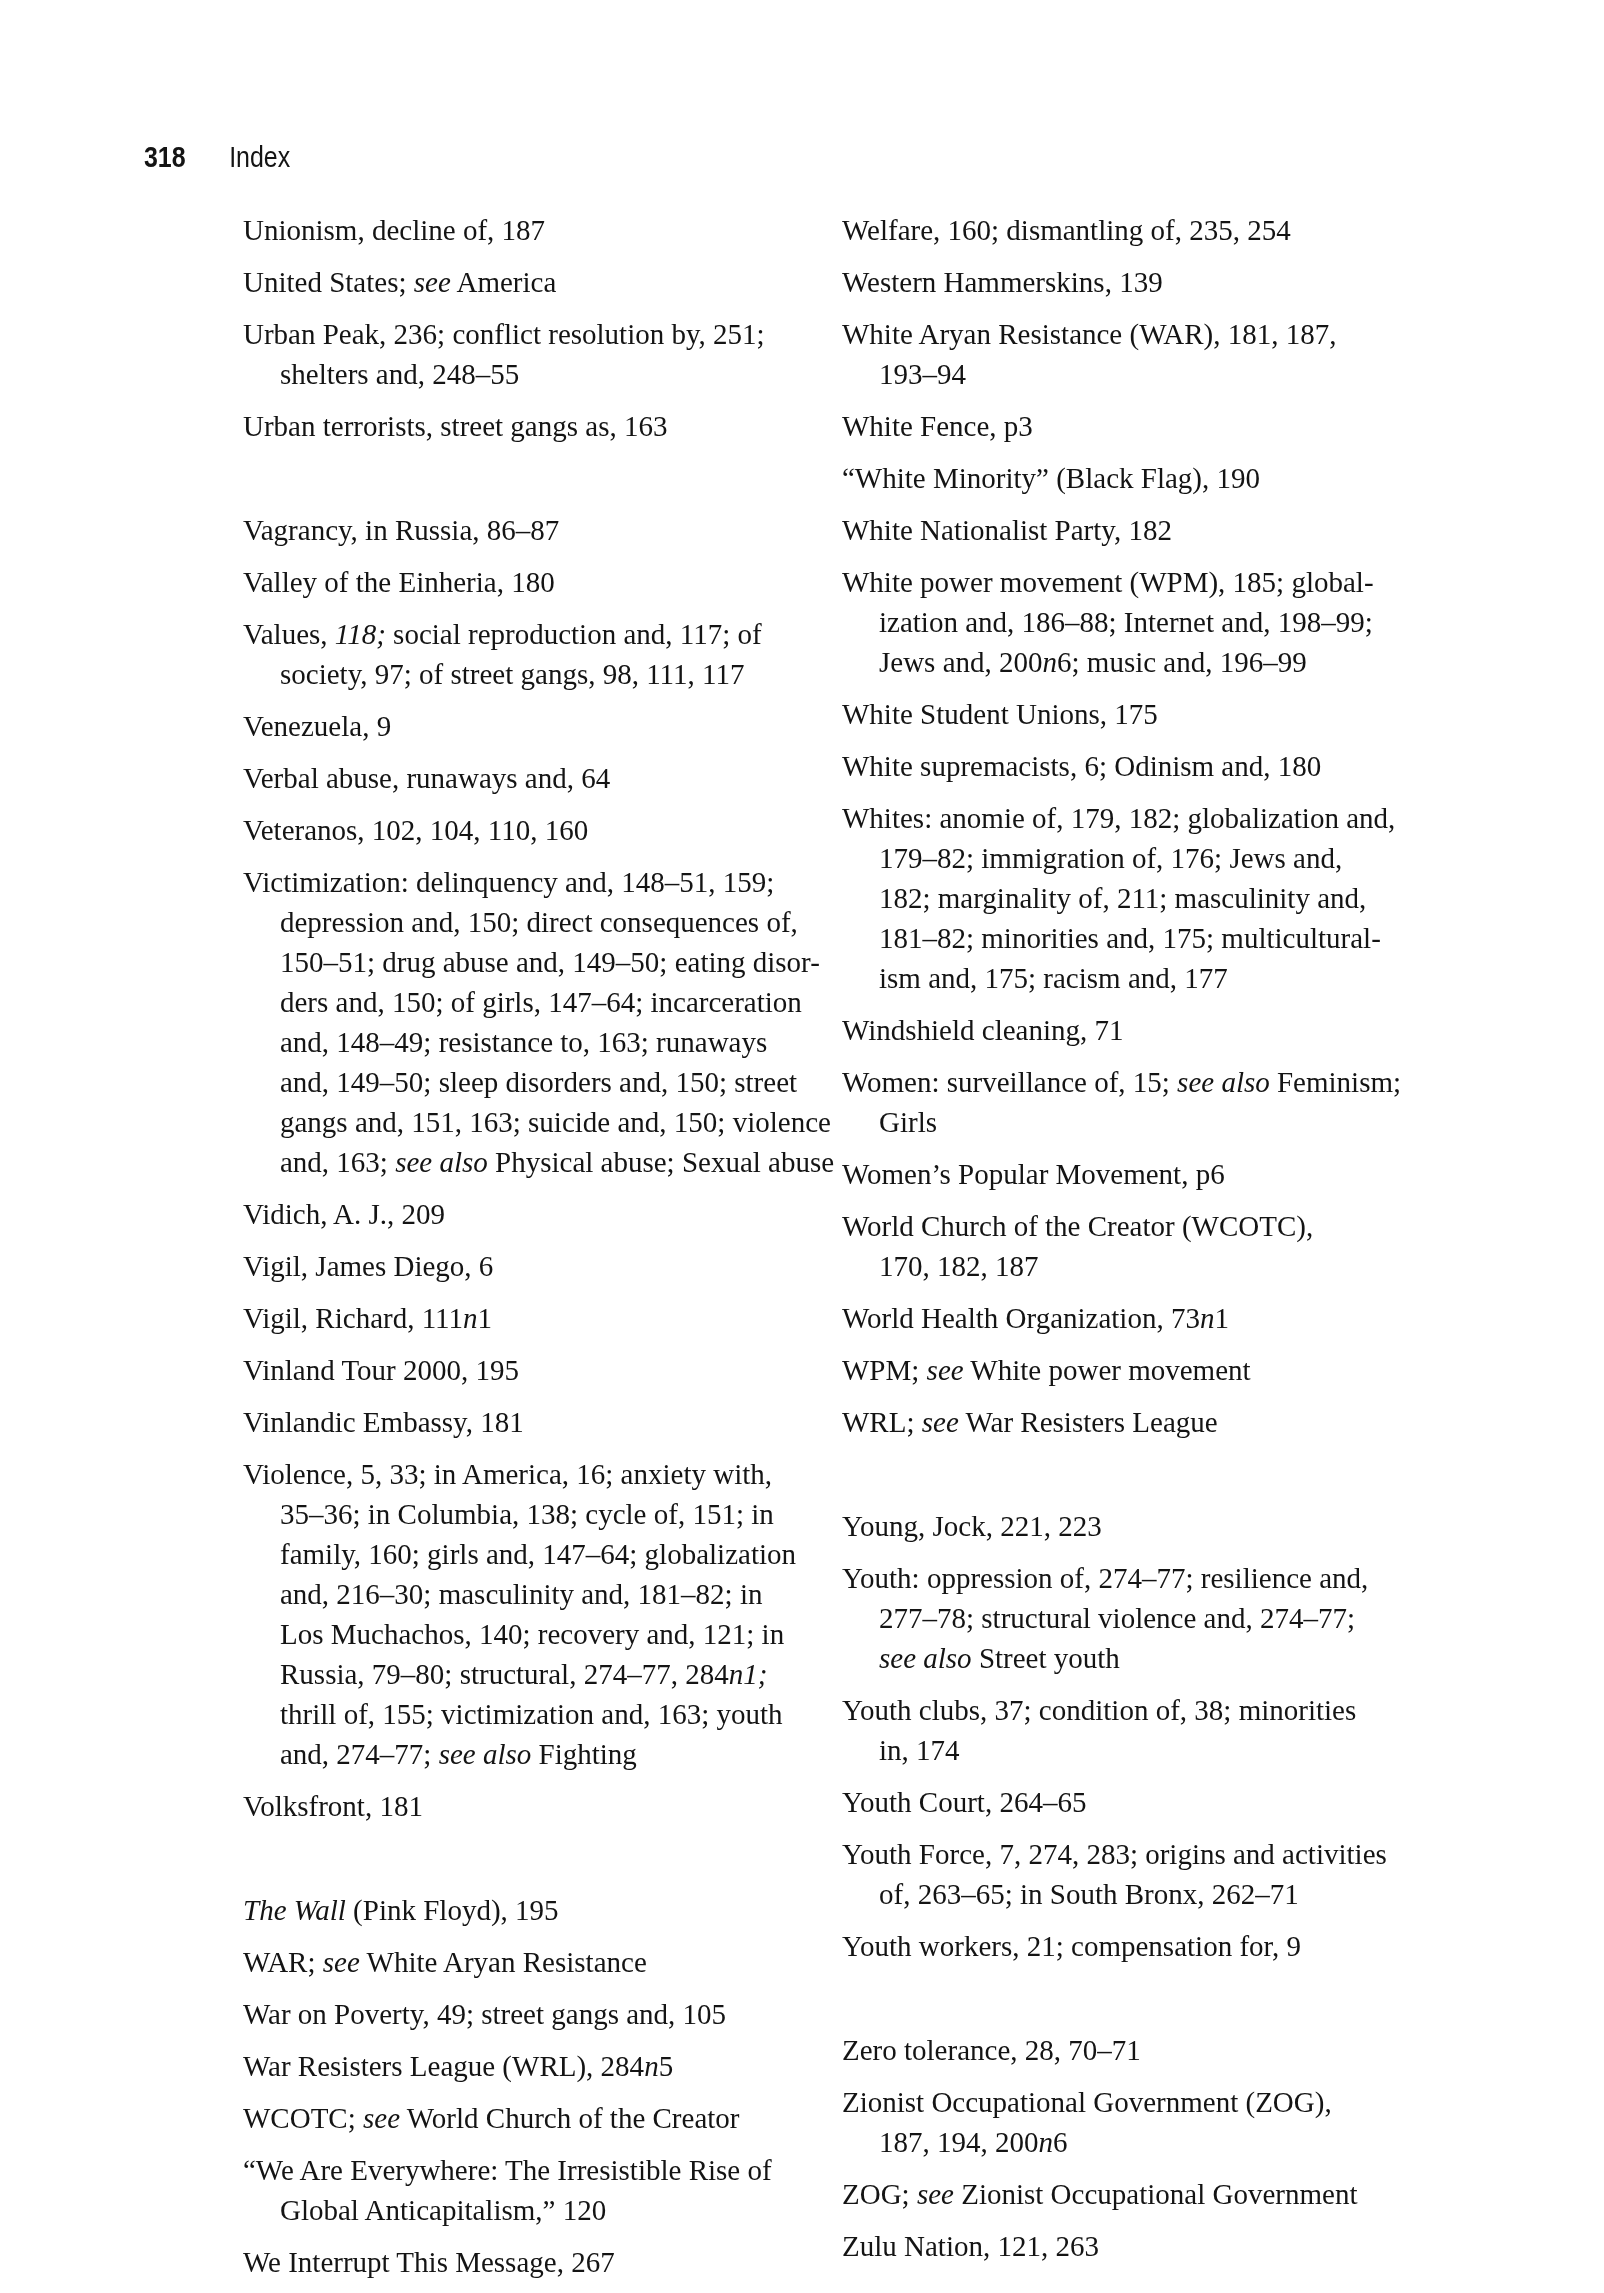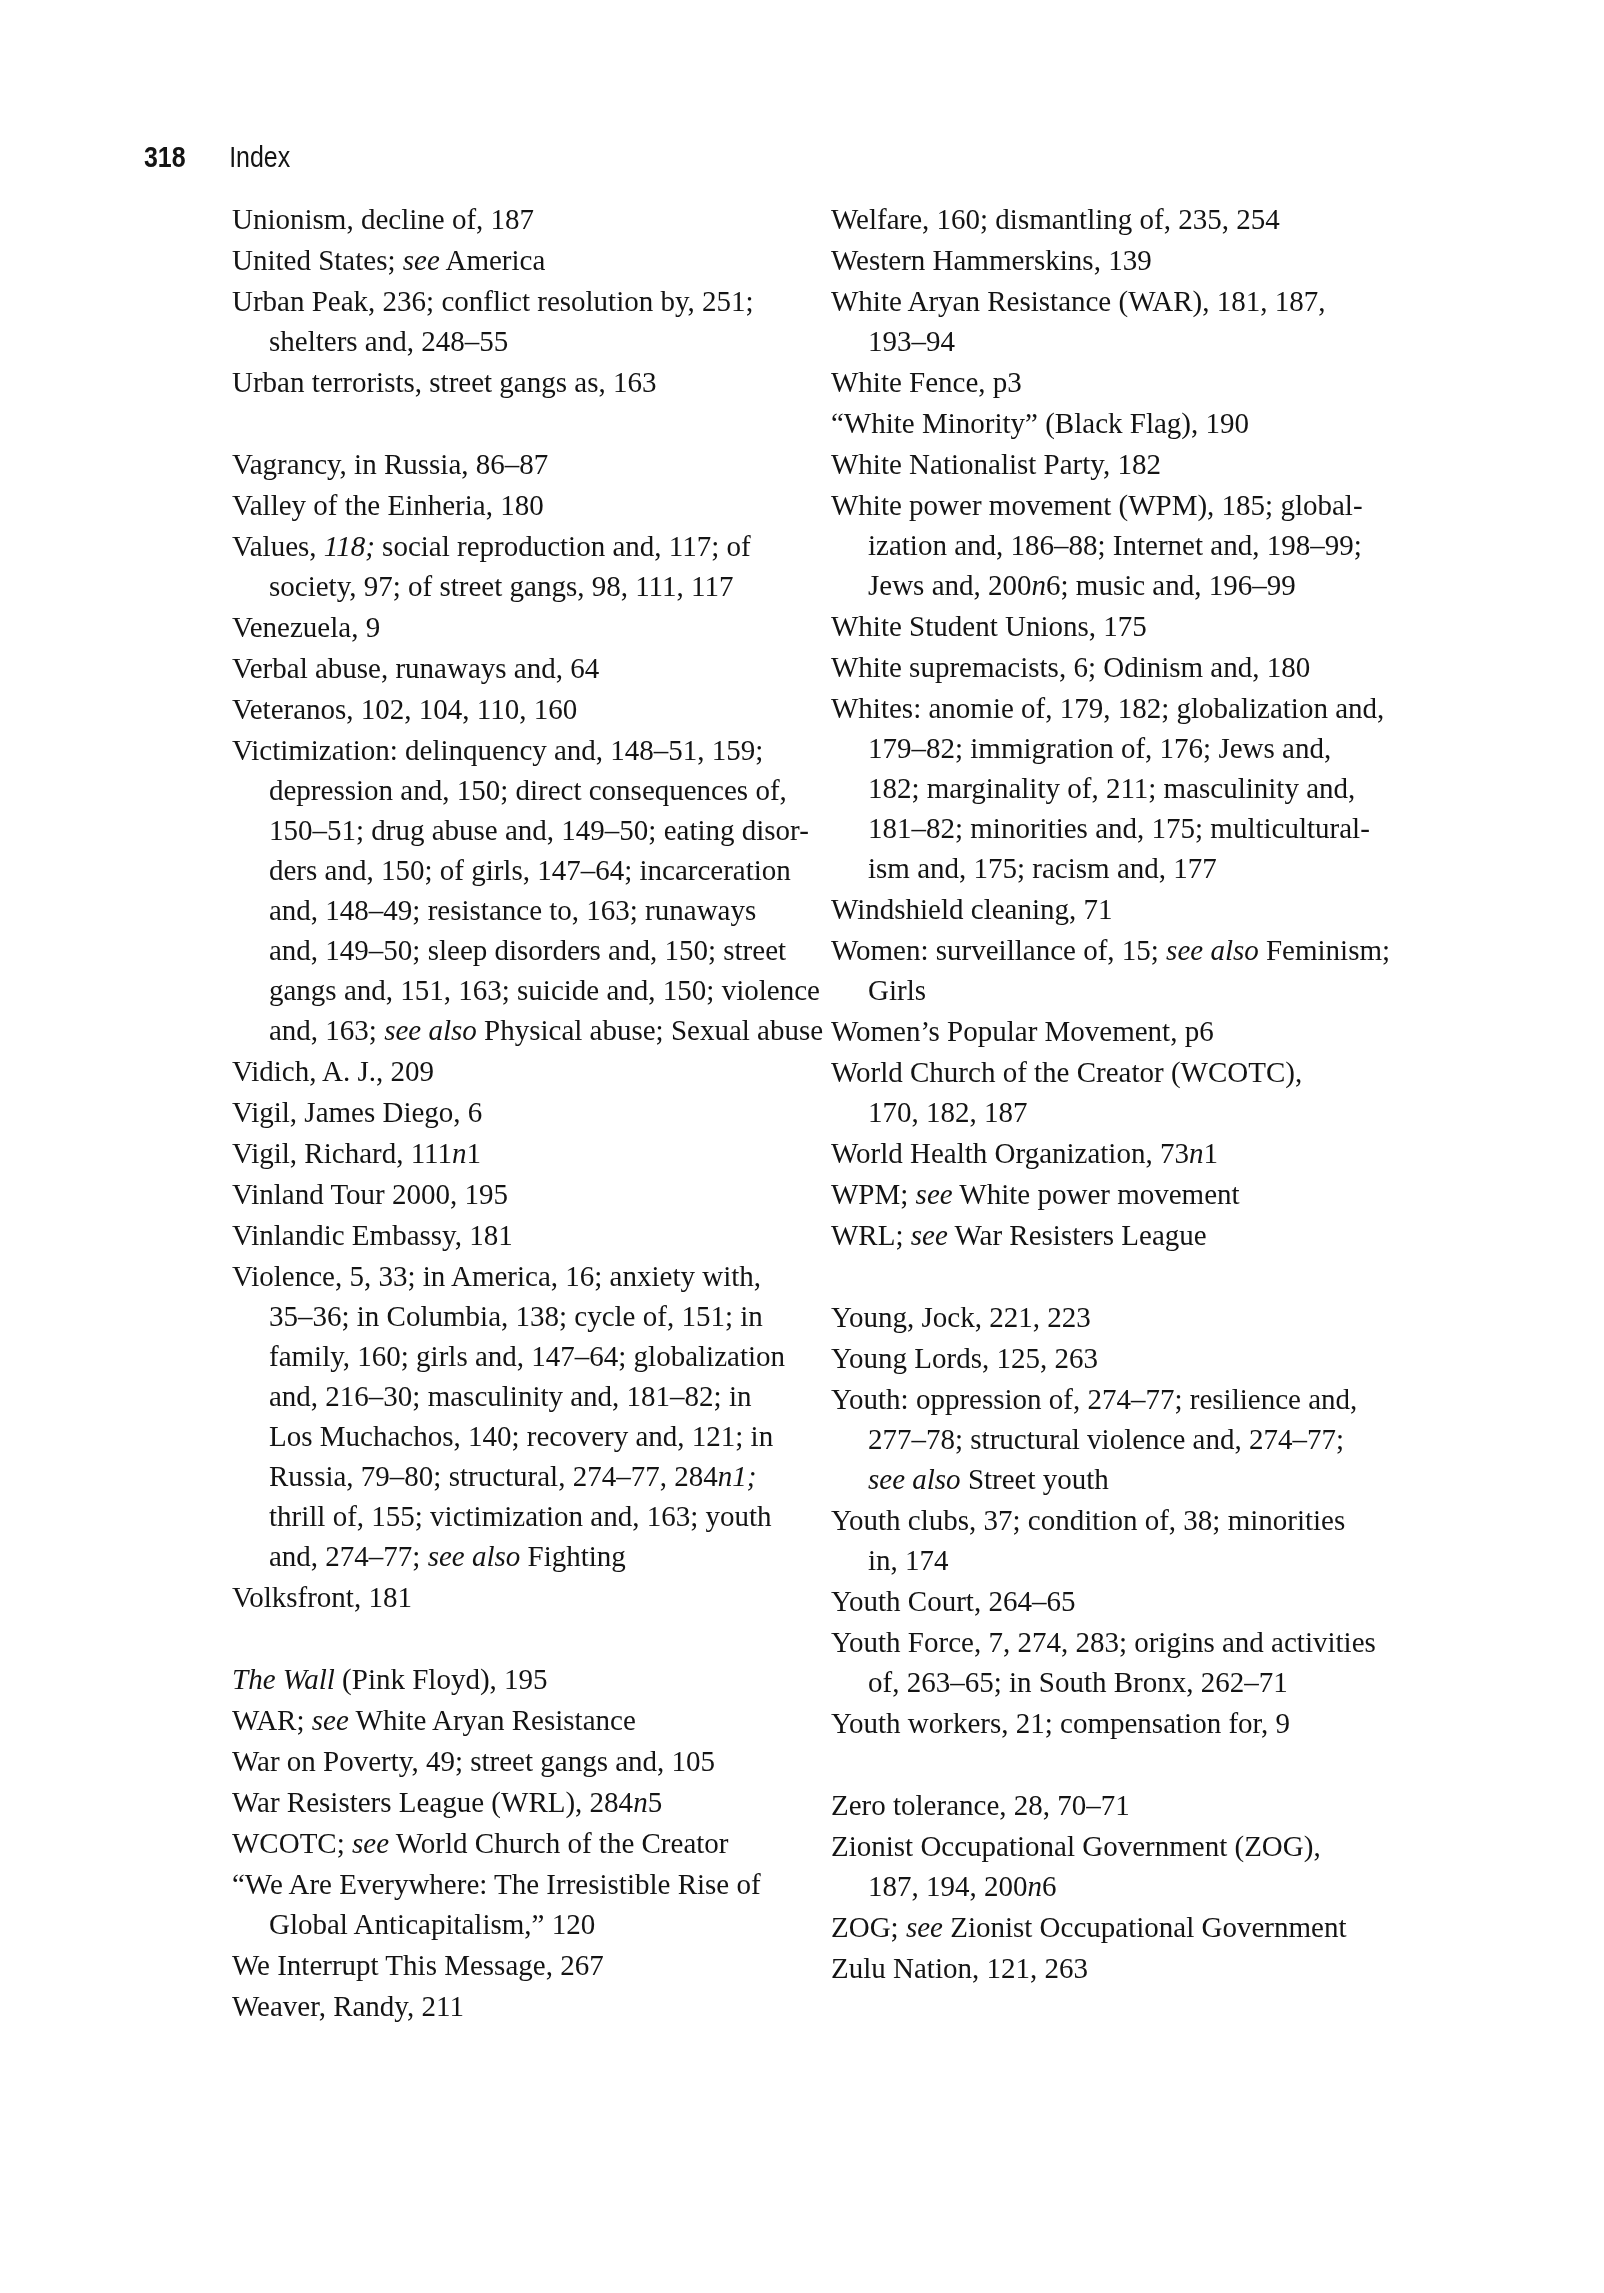--- a/index.html
+++ b/index.html
@@ -3,21 +3,21 @@
   <meta charset="utf-8">
   <style>
     html, body { margin: 0; padding: 0; background: #ffffff; }
     body { width: 1605px; height: 2294px; position: relative; overflow: hidden; color: #141414; }
     .header { position: absolute; left: 144px; top: 139px; height: 37px; font-family: "Liberation Sans", sans-serif; font-size: 29px; line-height: 37px; display: flex; transform: scaleX(0.86); transform-origin: left top; }
     .page-num { font-weight: bold; width: 99px; }
     .running-title { font-weight: normal; }
     .col { position: absolute; top: 198px; font-family: "Liberation Serif", serif; font-size: 29px; line-height: 40px; }
     .col-left { left: 231px; width: 562px; }
     .col-right { left: 830px; width: 581px; font-family: Liberation Serif, serif; }
-    .entry { padding-left: 37px; text-indent: -37px; margin: 1px; white-space: nowrap; }
+    .entry { padding-left: 37px; text-indent: -37px; margin: 12px; white-space: nowrap; }
     .gap { height: 40px; }
     em { font-style: italic; }
   </style>
 </head>
 <body>
 
 <div class="header">
   <span class="page-num">318</span>
   <span class="running-title">Index</span>
 </div>
@@ -65,21 +65,20 @@
     <p class="entry">Whites: anomie of, 179, 182; globalization and,<br>179–82; immigration of, 176; Jews and,<br>182; marginality of, 211; masculinity and,<br>181–82; minorities and, 175; multicultural-<br>ism and, 175; racism and, 177</p>
     <p class="entry">Windshield cleaning, 71</p>
     <p class="entry">Women: surveillance of, 15; <em>see also</em> Feminism;<br>Girls</p>
     <p class="entry">Women’s Popular Movement, p6</p>
     <p class="entry">World Church of the Creator (WCOTC),<br>170, 182, 187</p>
     <p class="entry">World Health Organization, 73<em>n</em>1</p>
     <p class="entry">WPM; <em>see</em> White power movement</p>
     <p class="entry">WRL; <em>see</em> War Resisters League</p>
     <div class="gap"></div>
     <p class="entry">Young, Jock, 221, 223</p>
-    <p class="entry">Young Lords, 125, 263</p>
     <p class="entry">Youth: oppression of, 274–77; resilience and,<br>277–78; structural violence and, 274–77;<br><em>see also</em> Street youth</p>
     <p class="entry">Youth clubs, 37; condition of, 38; minorities<br>in, 174</p>
     <p class="entry">Youth Court, 264–65</p>
     <p class="entry">Youth Force, 7, 274, 283; origins and activities<br>of, 263–65; in South Bronx, 262–71</p>
     <p class="entry">Youth workers, 21; compensation for, 9</p>
     <div class="gap"></div>
     <p class="entry">Zero tolerance, 28, 70–71</p>
     <p class="entry">Zionist Occupational Government (ZOG),<br>187, 194, 200<em>n</em>6</p>
     <p class="entry">ZOG; <em>see</em> Zionist Occupational Government</p>
     <p class="entry">Zulu Nation, 121, 263</p>

